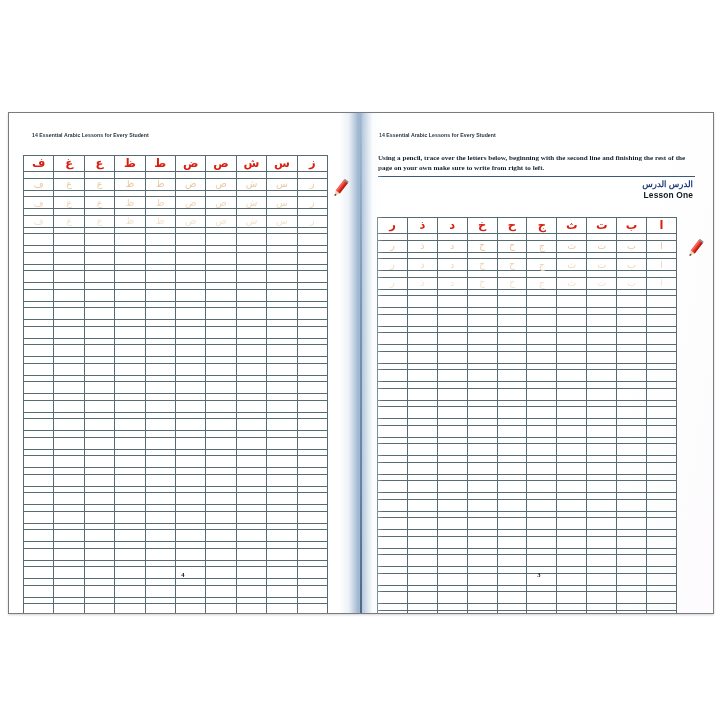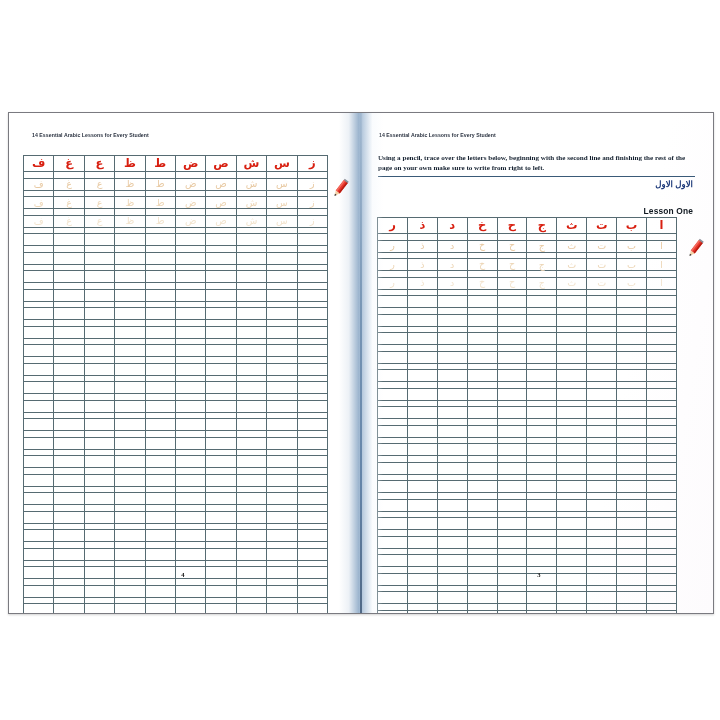--- a/index.html
+++ b/index.html
@@ -117,21 +117,21 @@
     font-size: 8.6px;
     font-weight: bold;
     color: #1d3a7a;
     direction: rtl;
     line-height: 1.3;
   }
   .lesson-en {
     font-size: 8.4px;
     font-weight: bold;
     color: #101820;
-    margin-top: 16px;
+    margin-top: 0;
     letter-spacing: 0.15px;
   }
 
   
   .grid-wrap { position: absolute; }
   .left  .grid-wrap { left: 14px;  top: 42px;  width: 305px; }
   .right .grid-wrap { left: 12px;  top: 104px; width: 300px; }
 
   table.sheet {
     border-collapse: collapse;
@@ -883,21 +883,21 @@
     </div>
 
     <div class="page right">
       <div class="pg-inner">
 
         <div class="running-head">14 Essential Arabic Lessons for Every Student</div>
 
         <div class="instructions">Using a pencil, trace over the letters below, beginning with the second line and finishing the rest of the page on your own make sure to write from right to left.</div>
 
         <div class="lesson-block">
-          <div class="lesson-ar">الاول الاول</div>
+          <div class="lesson-ar">الدرس الدرس</div>
           <div class="lesson-en">Lesson One</div>
         </div>
 
         <div class="grid-wrap">
           <table class="sheet">
             <tbody id="right-grid-body">
                 <tr class="row-head">
                   <td>
                     <span class="glyph-main">ر</span>
                   </td>

